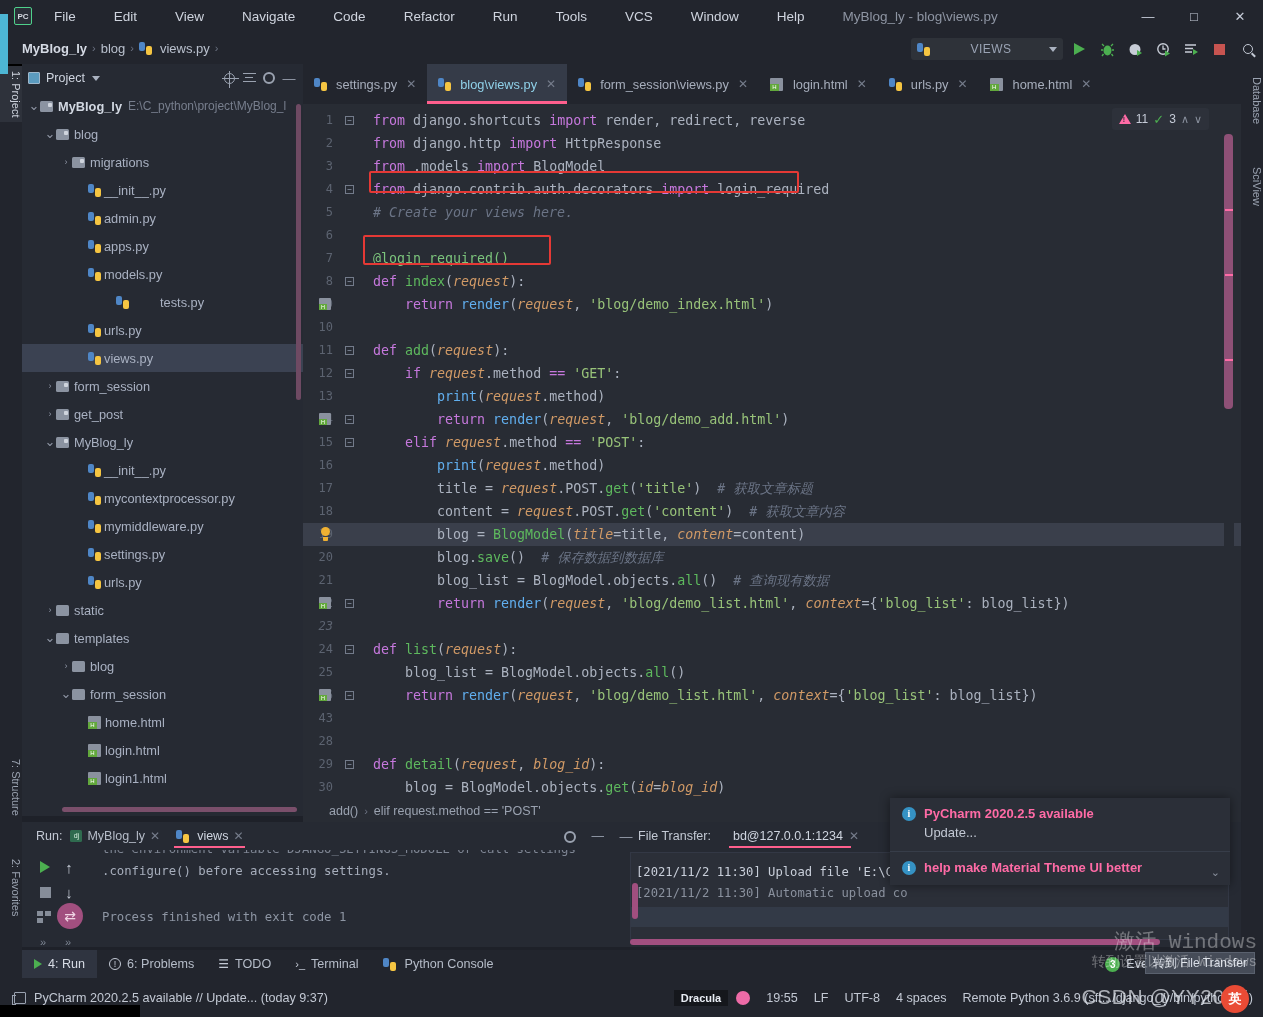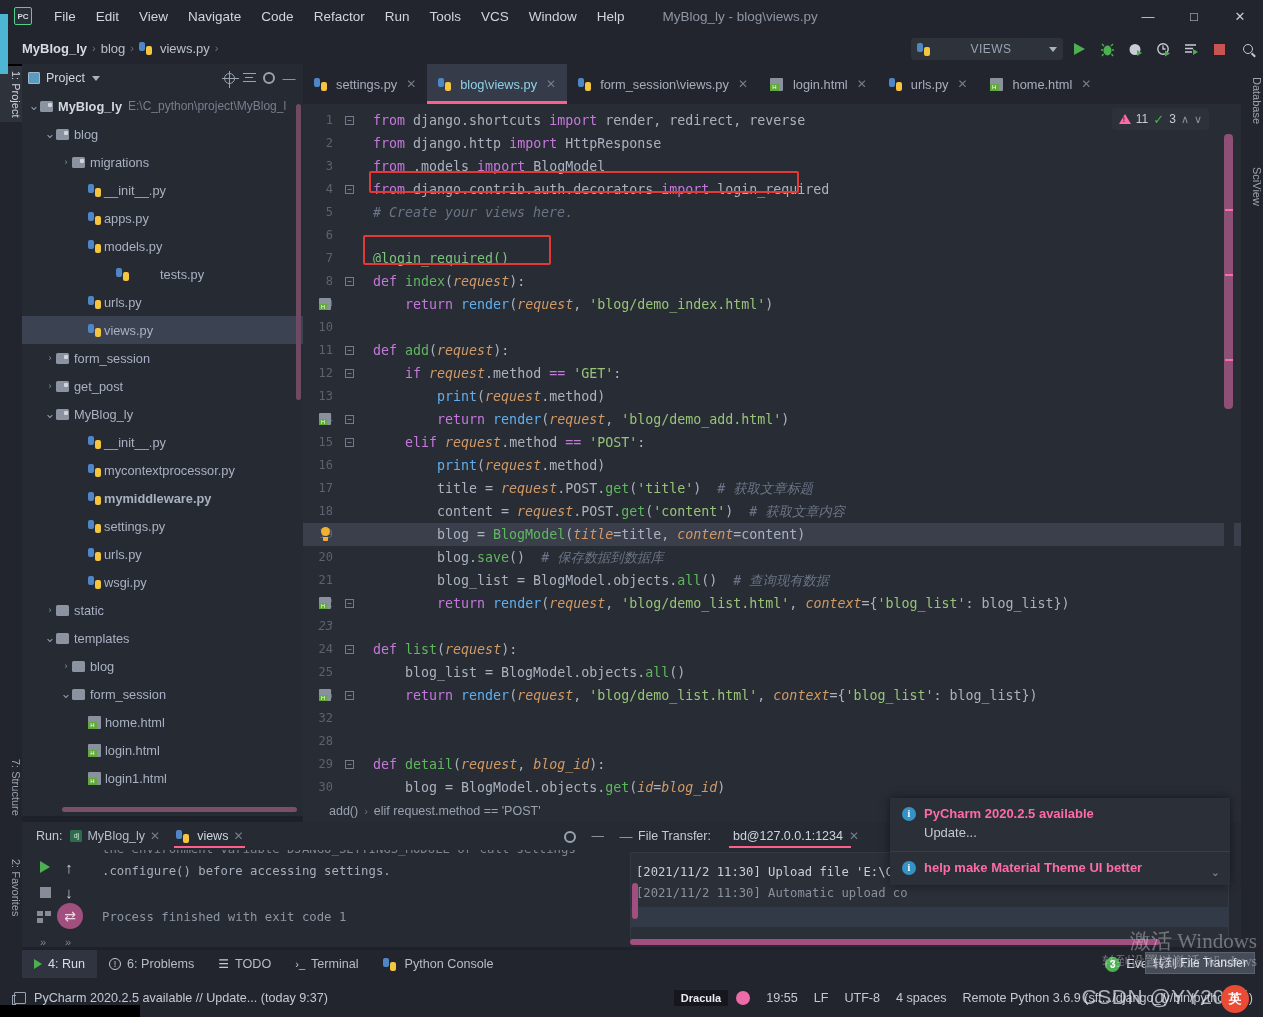--- a/index.html
+++ b/index.html
@@ -16,21 +16,21 @@
   .titlebar{
     position:absolute; left:0; top:0; width:1263px; height:32px;
     background:#22252d; display:flex; align-items:center;
   }
   .pc-logo{
     width:18px;height:18px;margin-left:14px;margin-right:12px;
     border:1px solid #4fd18b; border-radius:2px;
     display:flex;align-items:center;justify-content:center;
     font-size:8px;font-weight:bold;color:#d8dce4;background:#2b2f38;
   }
-  .menubar{display:flex;align-items:flex-end;gap:0px;}
+  .menubar{display:flex;align-items:flex-end;gap:18px;}
   .menu-item{
     padding:4px 10px;font-size:13.5px;color:#cfd4de;cursor:default;
   }
   .win-title{
     margin-left:28px;font-size:13.5px;color:#8e95a3;
   }
   .win-ctrls{
     position:absolute;right:0;top:0;height:32px;display:flex;
   }
   .win-btn{
@@ -306,21 +306,21 @@
   }
   .sb-left{display:flex;align-items:center;gap:8px;margin-left:14px;font-size:12.6px;color:#c3c9d4;}
   .sb-ic{width:12px;height:12px;border:1.4px solid #9aa2b0;border-radius:1px;position:relative;}
   .sb-ic::after{content:"";position:absolute;left:-3px;top:2px;width:3px;height:8px;border:1.4px solid #9aa2b0;border-right:none;}
   .sb-right{position:absolute;right:10px;display:flex;align-items:center;gap:16px;font-size:12.6px;color:#c3c9d4;}
   .dracula{background:#15171c;padding:2px 7px;font-size:11px;font-weight:bold;color:#e8ecf3;}
   .pink-dot{width:14px;height:14px;border-radius:50%;background:#ed6ba7;}
 
   
   .wm{
-    position:absolute;font-family:Liberation Serif, serif;color:rgba(255,255,255,.35);
+    position:absolute;font-family:Liberation Mono, monospace;color:rgba(255,255,255,.35);
     pointer-events:none;
   }
   .csdn{
     position:absolute;right:14px;bottom:8px;font-size:21px;color:rgba(225,228,235,.72);
     letter-spacing:.5px;
   }
   .csdn-badge{
     position:absolute;right:14px;bottom:4px;width:28px;height:28px;border-radius:50%;
     background:#e94b35;color:#fff;font-size:13px;text-align:center;line-height:28px;font-weight:bold;
   }
@@ -473,20 +473,25 @@
           <span class="tlabel">migrations</span>
         </div>
         <div class="trow" style="padding-left: 54px;">
           <span class="arrow"></span>
           <span class="py-ico"></span>
           <span class="tlabel">__init__.py</span>
         </div>
         <div class="trow" style="padding-left: 54px;">
           <span class="arrow"></span>
           <span class="py-ico"></span>
+          <span class="tlabel">admin.py</span>
+        </div>
+        <div class="trow" style="padding-left: 54px;">
+          <span class="arrow"></span>
+          <span class="py-ico"></span>
           <span class="tlabel">apps.py</span>
         </div>
         <div class="trow" style="padding-left: 54px;">
           <span class="arrow"></span>
           <span class="py-ico"></span>
           <span class="tlabel">models.py</span>
         </div>
         <div class="trow" style="padding-left: 54px; gap: 28px;">
           <span class="arrow"></span>
           <span class="py-ico"></span>
@@ -520,39 +525,34 @@
         <div class="trow" style="padding-left: 54px;">
           <span class="arrow"></span>
           <span class="py-ico"></span>
           <span class="tlabel">__init__.py</span>
         </div>
         <div class="trow" style="padding-left: 54px;">
           <span class="arrow"></span>
           <span class="py-ico"></span>
           <span class="tlabel">mycontextprocessor.py</span>
         </div>
-        <div class="trow" style="padding-left: 54px; font-weight: bold;">
+        <div class="trow" style="padding-left: 54px;">
           <span class="arrow"></span>
           <span class="py-ico"></span>
           <span class="tlabel">mymiddleware.py</span>
         </div>
         <div class="trow" style="padding-left: 54px;">
           <span class="arrow"></span>
           <span class="py-ico"></span>
           <span class="tlabel">settings.py</span>
         </div>
         <div class="trow" style="padding-left: 54px;">
           <span class="arrow"></span>
           <span class="py-ico"></span>
           <span class="tlabel">urls.py</span>
-        </div>
-        <div class="trow" style="padding-left: 54px;">
-          <span class="arrow"></span>
-          <span class="py-ico"></span>
-          <span class="tlabel">wsgi.py</span>
         </div>
         <div class="trow" style="padding-left: 22px;">
           <span class="arrow">›</span>
           <span class="fold"></span>
           <span class="tlabel">static</span>
         </div>
         <div class="trow" style="padding-left: 22px;">
           <span class="arrow" style="font-size: 13px; line-height: 6px;">⌄</span>
           <span class="fold"></span>
           <span class="tlabel">templates</span>
@@ -687,21 +687,21 @@
               <rect x="0.5" y="0.5" width="8" height="8" fill="none" stroke="#737b8a"></rect>
               <path d="M2.5 4.5 H6.5" stroke="#737b8a"></path>
             </svg></div>
           <div class="lnum" style="top: 561px;">25</div>
           <div class="lnum" style="top: 584px;">26</div>
           <div class="fold-ic" style="top: 587px;"><svg width="9" height="9">
               <rect x="0.5" y="0.5" width="8" height="8" fill="none" stroke="#737b8a"></rect>
               <path d="M2.5 4.5 H6.5" stroke="#737b8a"></path>
             </svg></div>
           <div class="gut-html" style="top: 585px;"></div>
-          <div class="lnum" style="top: 607px;">32</div>
+          <div class="lnum" style="top: 607px;">43</div>
           <div class="lnum" style="top: 630px;">28</div>
           <div class="lnum" style="top: 653px;">29</div>
           <div class="fold-ic" style="top: 656px;"><svg width="9" height="9">
               <rect x="0.5" y="0.5" width="8" height="8" fill="none" stroke="#737b8a"></rect>
               <path d="M2.5 4.5 H6.5" stroke="#737b8a"></path>
             </svg></div>
           <div class="lnum" style="top: 676px;">30</div>
         </div>
       <div class="code" id="code"><div class="cl" style="top: 5px;"><span class="kw">from</span> <span class="plain">django.shortcuts</span> <span class="kw">import</span> <span class="plain">render, redirect, reverse</span></div><div class="cl" style="top: 28px;"><span class="kw">from</span> <span class="plain">django.http</span> <span class="kw">import</span> <span class="plain">HttpResponse</span></div><div class="cl" style="top: 51px;"><span class="kw">from</span> <span class="plain">.models</span> <span class="kw">import</span> <span class="plain">BlogModel</span></div><div class="cl" style="top: 74px;"><span class="kw">from</span> <span class="plain">django.contrib.auth.decorators</span> <span class="kw">import</span> <span class="plain">login_required</span></div><div class="cl" style="top: 97px;"><span class="cmt"># Create your views here.</span></div><div class="cl" style="top: 120px;">&nbsp;</div><div class="cl" style="top: 143px;"><span class="deco">@login_required()</span></div><div class="cl" style="top: 166px;"><span class="kw">def</span> <span class="greenfn">index</span><span class="plain">(</span><span class="param">request</span><span class="plain">):</span></div><div class="cl" style="top: 189px;">    <span class="kw">return</span> <span class="meth">render</span><span class="plain">(</span><span class="param">request</span><span class="plain">, </span><span class="str">'blog/demo_index.html'</span><span class="plain">)</span></div><div class="cl" style="top: 212px;">&nbsp;</div><div class="cl" style="top: 235px;"><span class="kw">def</span> <span class="greenfn">add</span><span class="plain">(</span><span class="param">request</span><span class="plain">):</span></div><div class="cl" style="top: 258px;">    <span class="kw">if</span> <span class="param">request</span><span class="plain">.method </span><span class="kw">==</span> <span class="str">'GET'</span><span class="plain">:</span></div><div class="cl" style="top: 281px;">        <span class="meth">print</span><span class="plain">(</span><span class="param">request</span><span class="plain">.method)</span></div><div class="cl" style="top: 304px;">        <span class="kw">return</span> <span class="meth">render</span><span class="plain">(</span><span class="param">request</span><span class="plain">, </span><span class="str">'blog/demo_add.html'</span><span class="plain">)</span></div><div class="cl" style="top: 327px;">    <span class="kw">elif</span> <span class="param">request</span><span class="plain">.method </span><span class="kw">==</span> <span class="str">'POST'</span><span class="plain">:</span></div><div class="cl" style="top: 350px;">        <span class="meth">print</span><span class="plain">(</span><span class="param">request</span><span class="plain">.method)</span></div><div class="cl" style="top: 373px;">        <span class="plain">title = </span><span class="param">request</span><span class="plain">.POST.</span><span class="greenfn">get</span><span class="plain">(</span><span class="str">'title'</span><span class="plain">)</span>  <span class="cmt"># 获取文章标题</span></div><div class="cl" style="top: 396px;">        <span class="plain">content = </span><span class="param">request</span><span class="plain">.POST.</span><span class="greenfn">get</span><span class="plain">(</span><span class="str">'content'</span><span class="plain">)</span>  <span class="cmt"># 获取文章内容</span></div><div class="cur-line" style="top: 419px;"></div><div class="cl" style="top: 419px;">        <span class="plain">blog = </span><span class="greenfn">BlogModel</span><span class="plain">(</span><span class="param">title</span><span class="plain">=title, </span><span class="param">content</span><span class="plain">=content)</span></div><div class="cl" style="top: 442px;">        <span class="plain">blog.</span><span class="greenfn">save</span><span class="plain">()</span>  <span class="cmt"># 保存数据到数据库</span></div><div class="cl" style="top: 465px;">        <span class="plain">blog_list = BlogModel.objects.</span><span class="greenfn">all</span><span class="plain">()</span>  <span class="cmt"># 查询现有数据</span></div><div class="cl" style="top: 488px;">        <span class="kw">return</span> <span class="meth">render</span><span class="plain">(</span><span class="param">request</span><span class="plain">, </span><span class="str">'blog/demo_list.html'</span><span class="plain">, </span><span class="param">context</span><span class="plain">={</span><span class="str">'blog_list'</span><span class="plain">: blog_list})</span></div><div class="cl" style="top: 511px;">&nbsp;</div><div class="cl" style="top: 534px;"><span class="kw">def</span> <span class="greenfn">list</span><span class="plain">(</span><span class="param">request</span><span class="plain">):</span></div><div class="cl" style="top: 557px;">    <span class="plain">blog_list = BlogModel.objects.</span><span class="greenfn">all</span><span class="plain">()</span></div><div class="cl" style="top: 580px;">    <span class="kw">return</span> <span class="meth">render</span><span class="plain">(</span><span class="param">request</span><span class="plain">, </span><span class="str">'blog/demo_list.html'</span><span class="plain">, </span><span class="param">context</span><span class="plain">={</span><span class="str">'blog_list'</span><span class="plain">: blog_list})</span></div><div class="cl" style="top: 603px;">&nbsp;</div><div class="cl" style="top: 626px;">&nbsp;</div><div class="cl" style="top: 649px;"><span class="kw">def</span> <span class="greenfn">detail</span><span class="plain">(</span><span class="param">request</span><span class="plain">, </span><span class="param">blog_id</span><span class="plain">):</span></div><div class="cl" style="top: 672px;">    <span class="plain">blog = BlogModel.objects.</span><span class="greenfn">get</span><span class="plain">(</span><span class="param">id</span><span class="plain">=</span><span class="param">blog_id</span><span class="plain">)</span></div></div>
 

